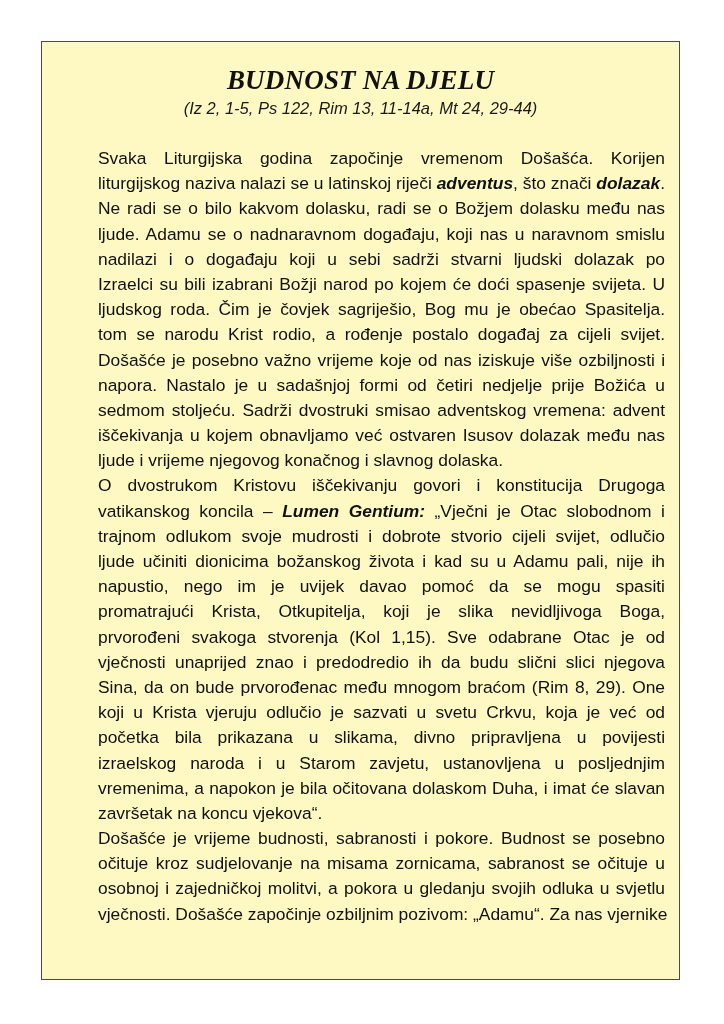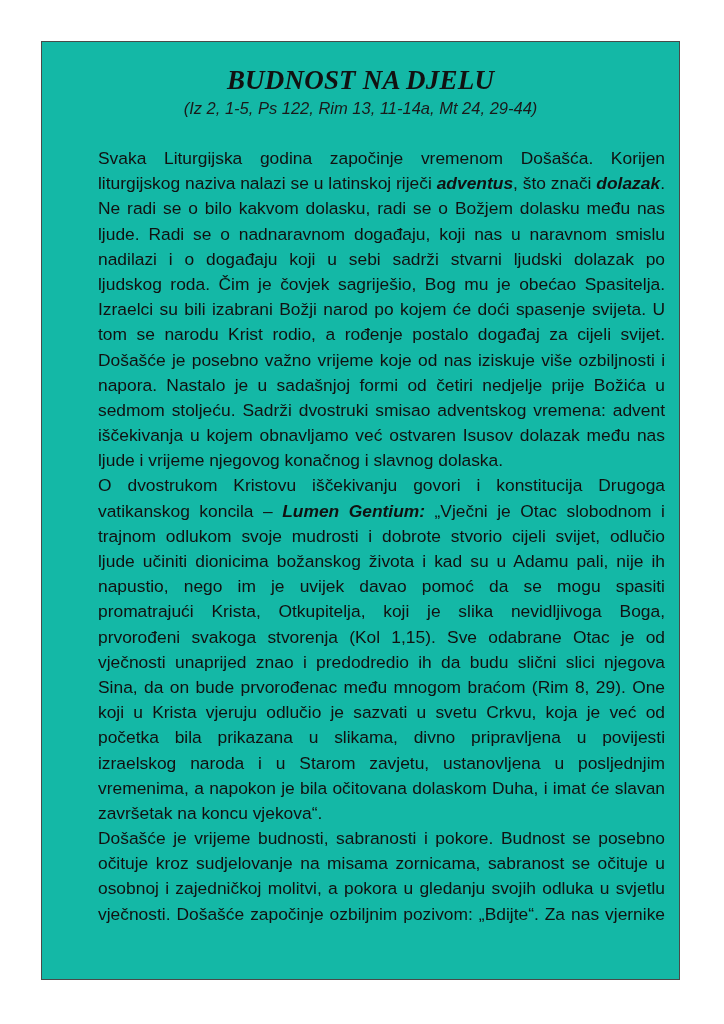--- a/index.html
+++ b/index.html
@@ -14,21 +14,21 @@
       overflow: hidden;
     }
     .page-frame {
       position: absolute;
       left: 41px;
       top: 41px;
       width: 639px;
       height: 939px;
       border: 1.5px solid #4a4a4a;
       box-sizing: border-box;
-      background: #14b8a6;
+      background: #fef9c3;
     }
     .title {
       position: absolute;
       left: 0;
       right: 0;
       top: 22px;
       text-align: center;
       font-family: "Liberation Serif", "DejaVu Serif", serif;
       font-weight: bold;
       font-style: italic;
@@ -77,24 +77,24 @@
 <body>
 
 <div class="page-frame">
   <div class="title">BUDNOST NA DJELU</div>
   <div class="subtitle">(Iz 2, 1-5, Ps 122, Rim 13, 11-14a, Mt 24, 29-44)</div>
   <div class="body-text" id="body-text">
       <div>
         <span class="line">Svaka Liturgijska godina započinje vremenom Došašća. Korijen</span>
         <span class="line">liturgijskog naziva nalazi se u latinskoj riječi <em>adventus</em>, što znači <em>dolazak</em>.</span>
         <span class="line">Ne radi se o bilo kakvom dolasku, radi se o Božjem dolasku među nas</span>
-        <span class="line">ljude. Radi se o nadnaravnom događaju, koji nas u naravnom smislu</span>
+        <span class="line">ljude. Adamu se o nadnaravnom događaju, koji nas u naravnom smislu</span>
         <span class="line">nadilazi i o događaju koji u sebi sadrži stvarni ljudski dolazak po</span>
+        <span class="line">Izraelci su bili izabrani Božji narod po kojem će doći spasenje svijeta. U</span>
         <span class="line">ljudskog roda. Čim je čovjek sagriješio, Bog mu je obećao Spasitelja.</span>
-        <span class="line">Izraelci su bili izabrani Božji narod po kojem će doći spasenje svijeta. U</span>
         <span class="line">tom se narodu Krist rodio, a rođenje postalo događaj za cijeli svijet.</span>
         <span class="line">Došašće je posebno važno vrijeme koje od nas iziskuje više ozbiljnosti i</span>
         <span class="line">napora. Nastalo je u sadašnjoj formi od četiri nedjelje prije Božića u</span>
         <span class="line">sedmom stoljeću. Sadrži dvostruki smisao adventskog vremena: advent</span>
         <span class="line">iščekivanja u kojem obnavljamo već ostvaren Isusov dolazak među nas</span>
         <span class="line last">ljude i vrijeme njegovog konačnog i slavnog dolaska.</span>
       </div>
       <div>
         <span class="line">O dvostrukom Kristovu iščekivanju govori i konstitucija Drugoga</span>
         <span class="line">vatikanskog koncila – <em>Lumen Gentium:</em> „Vječni je Otac slobodnom i</span>
@@ -108,16 +108,16 @@
         <span class="line">koji u Krista vjeruju odlučio je sazvati u svetu Crkvu, koja je već od</span>
         <span class="line">početka bila prikazana u slikama, divno pripravljena u povijesti</span>
         <span class="line">izraelskog naroda i u Starom zavjetu, ustanovljena u posljednjim</span>
         <span class="line">vremenima, a napokon je bila očitovana dolaskom Duha, i imat će slavan</span>
         <span class="line last">završetak na koncu vjekova“.</span>
       </div>
       <div>
         <span class="line">Došašće je vrijeme budnosti, sabranosti i pokore. Budnost se posebno</span>
         <span class="line">očituje kroz sudjelovanje na misama zornicama, sabranost se očituje u</span>
         <span class="line">osobnoj i zajedničkoj molitvi, a pokora u gledanju svojih odluka u svjetlu</span>
-        <span class="line">vječnosti. Došašće započinje ozbiljnim pozivom: „Bdijte“. Za nas vjernike</span>
+        <span class="line">vječnosti. Došašće započinje ozbiljnim pozivom: „Adamu“. Za nas vjernike</span>
       </div>
     </div>
 </div>
 
 </body></html>

